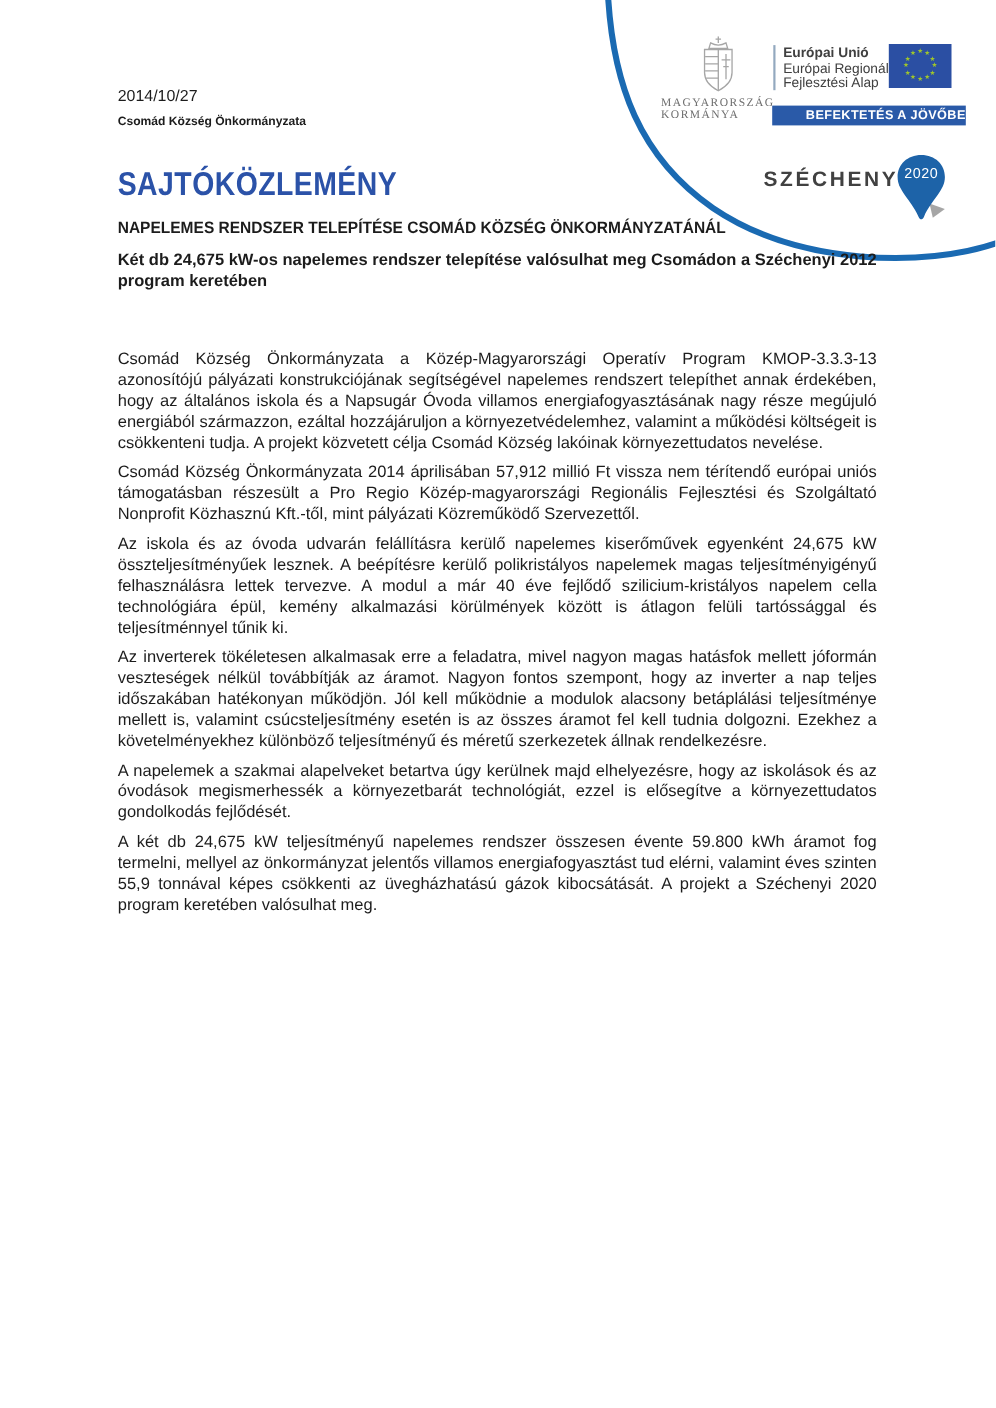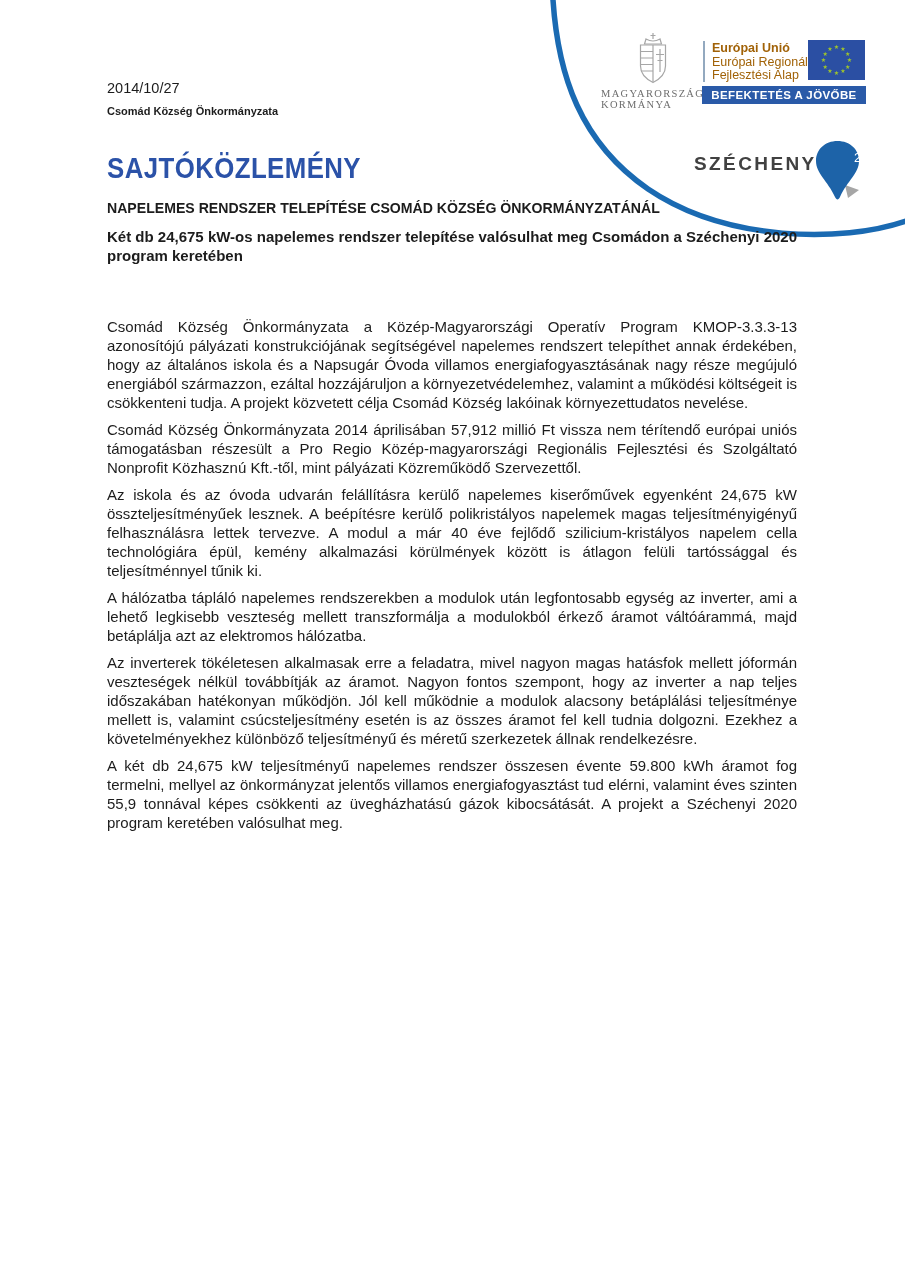--- a/index.html
+++ b/index.html
@@ -10,41 +10,41 @@
   
   .curve-svg{position:absolute;left:0;top:0;}
 
   
   .gov{position:absolute;left:601px;top:33px;width:104px;text-align:left;}
   .gov svg{display:block;margin:0 auto 3px auto;}
   .gov-line{font-family:"Liberation Serif",serif;color:#6e6e6e;font-size:10.5px;line-height:11px;letter-spacing:1.3px;}
 
   
   .eu-divider{position:absolute;left:703px;top:41px;width:2px;height:41px;background:#93a9bf;}
-  .eu-text{position:absolute;left:712px;top:42px;font-size:12.5px;line-height:13.5px;color:#a16207;}
+  .eu-text{position:absolute;left:712px;top:42px;font-size:12.5px;line-height:13.5px;color:#404040;}
   .eu-text .b{font-weight:bold;}
   .eu-flag{position:absolute;left:808px;top:40px;width:57px;height:40px;background:#2b4fa3;}
   .star{position:absolute;color:#9ec42c;font-size:6px;line-height:6px;transform:translate(-50%,-50%);}
 
   .banner{
-    position:absolute;left:702px;top:86px;width:164px;height:18px;background:#2a5aa8;
+    position:absolute;left:702px;top:96px;width:164px;height:18px;background:#2a5aa8;
     color:#ffffff;font-weight:bold;font-size:11.5px;letter-spacing:0.4px;
-    text-align:center;line-height:18px;
+    text-align:right;line-height:18px;padding-left:12px;
   }
 
   
   .szechenyi-text{
     position:absolute;left:694px;top:153px;font-weight:bold;font-size:19px;
     letter-spacing:2.4px;color:#414141;
   }
   .pin{position:absolute;left:815px;top:140px;width:50px;height:62px;}
   .pin svg{position:absolute;left:0;top:0;}
   .pin-year{
     position:absolute;left:0;top:10px;width:45px;text-align:center;
-    font-size:13px;letter-spacing:0.5px;color:#ffffff;margin-left:32px;
+    font-size:13px;letter-spacing:0.5px;color:#ffffff;
   }
 
   
   .content{position:absolute;left:107px;top:0;width:690px;}
   .date{padding-top:80px;font-size:14.5px;}
   .org{margin-top:9px;font-size:11px;font-weight:bold;}
   .title{
     margin-top:34px;font-size:30px;font-weight:bold;color:#2b52a8;
     transform:scaleX(0.86);transform-origin:0 50%;white-space:nowrap;letter-spacing:0.5px;
   }
@@ -110,23 +110,23 @@
       <path d="M22.5 1 C35 1 44 9.5 44 21 C44 33.5 32.5 40.5 25 57 C23.5 60.2 21.5 60.2 20 57 C12.5 40.5 1 33.5 1 21 C1 9.5 10 1 22.5 1 Z" fill="#1d63a8"></path>
     </svg>
     <div class="pin-year">2020</div>
   </div>
 
   <div class="content">
     <div class="date">2014/10/27</div>
     <div class="org">Csomád Község Önkormányzata</div>
     <div class="title">SAJTÓKÖZLEMÉNY</div>
     <div class="sub1">NAPELEMES RENDSZER TELEPÍTÉSE CSOMÁD KÖZSÉG ÖNKORMÁNYZATÁNÁL</div>
-    <div class="lead">Két db 24,675 kW-os napelemes rendszer telepítése valósulhat meg Csomádon a Széchenyi 2020 program keretében</div>
+    <div class="lead">Két db 24,675 kW-os napelemes rendszer telepítése valósulhat meg Csomádon a Széchenyi 2012 program keretében</div>
 
     <p class="body-p first">Csomád Község Önkormányzata a Közép-Magyarországi Operatív Program KMOP-3.3.3-13 azonosítójú pályázati konstrukciójának segítségével napelemes rendszert telepíthet annak érdekében, hogy az általános iskola és a Napsugár Óvoda villamos energiafogyasztásának nagy része megújuló energiából származzon, ezáltal hozzájáruljon a környezetvédelemhez, valamint a működési költségeit is csökkenteni tudja. A projekt közvetett célja Csomád Község lakóinak környezettudatos nevelése.</p>
     <p class="body-p">Csomád Község Önkormányzata 2014 áprilisában 57,912 millió Ft vissza nem térítendő európai uniós támogatásban részesült a Pro Regio Közép-magyarországi Regionális Fejlesztési és Szolgáltató Nonprofit Közhasznú Kft.-től, mint pályázati Közreműködő Szervezettől.</p>
     <p class="body-p">Az iskola és az óvoda udvarán felállításra kerülő napelemes kiserőművek egyenként 24,675 kW összteljesítményűek lesznek. A beépítésre kerülő polikristályos napelemek magas teljesítményigényű felhasználásra lettek tervezve. A modul a már 40 éve fejlődő szilicium-kristályos napelem cella technológiára épül, kemény alkalmazási körülmények között is átlagon felüli tartóssággal és teljesítménnyel tűnik ki.</p>
-    <p class="body-p">A hálózatba tápláló napelemes rendszerekben a modulok után legfontosabb egység az inverter, ami a lehető legkisebb veszteség mellett transzformálja a modulokból érkező áramot váltóárammá, majd betáplálja azt az elektromos hálózatba.</p>
     <p class="body-p">Az inverterek tökéletesen alkalmasak erre a feladatra, mivel nagyon magas hatásfok mellett jóformán veszteségek nélkül továbbítják az áramot. Nagyon fontos szempont, hogy az inverter a nap teljes időszakában hatékonyan működjön. Jól kell működnie a modulok alacsony betáplálási teljesítménye mellett is, valamint csúcsteljesítmény esetén is az összes áramot fel kell tudnia dolgozni. Ezekhez a követelményekhez különböző teljesítményű és méretű szerkezetek állnak rendelkezésre.</p>
+    <p class="body-p">A napelemek a szakmai alapelveket betartva úgy kerülnek majd elhelyezésre, hogy az iskolások és az óvodások megismerhessék a környezetbarát technológiát, ezzel is elősegítve a környezettudatos gondolkodás fejlődését.</p>
     <p class="body-p">A két db 24,675 kW teljesítményű napelemes rendszer összesen évente 59.800 kWh áramot fog termelni, mellyel az önkormányzat jelentős villamos energiafogyasztást tud elérni, valamint éves szinten 55,9 tonnával képes csökkenti az üvegházhatású gázok kibocsátását. A projekt a Széchenyi 2020 program keretében valósulhat meg.</p>
   </div>
 
 </div>
 
 </body></html>

